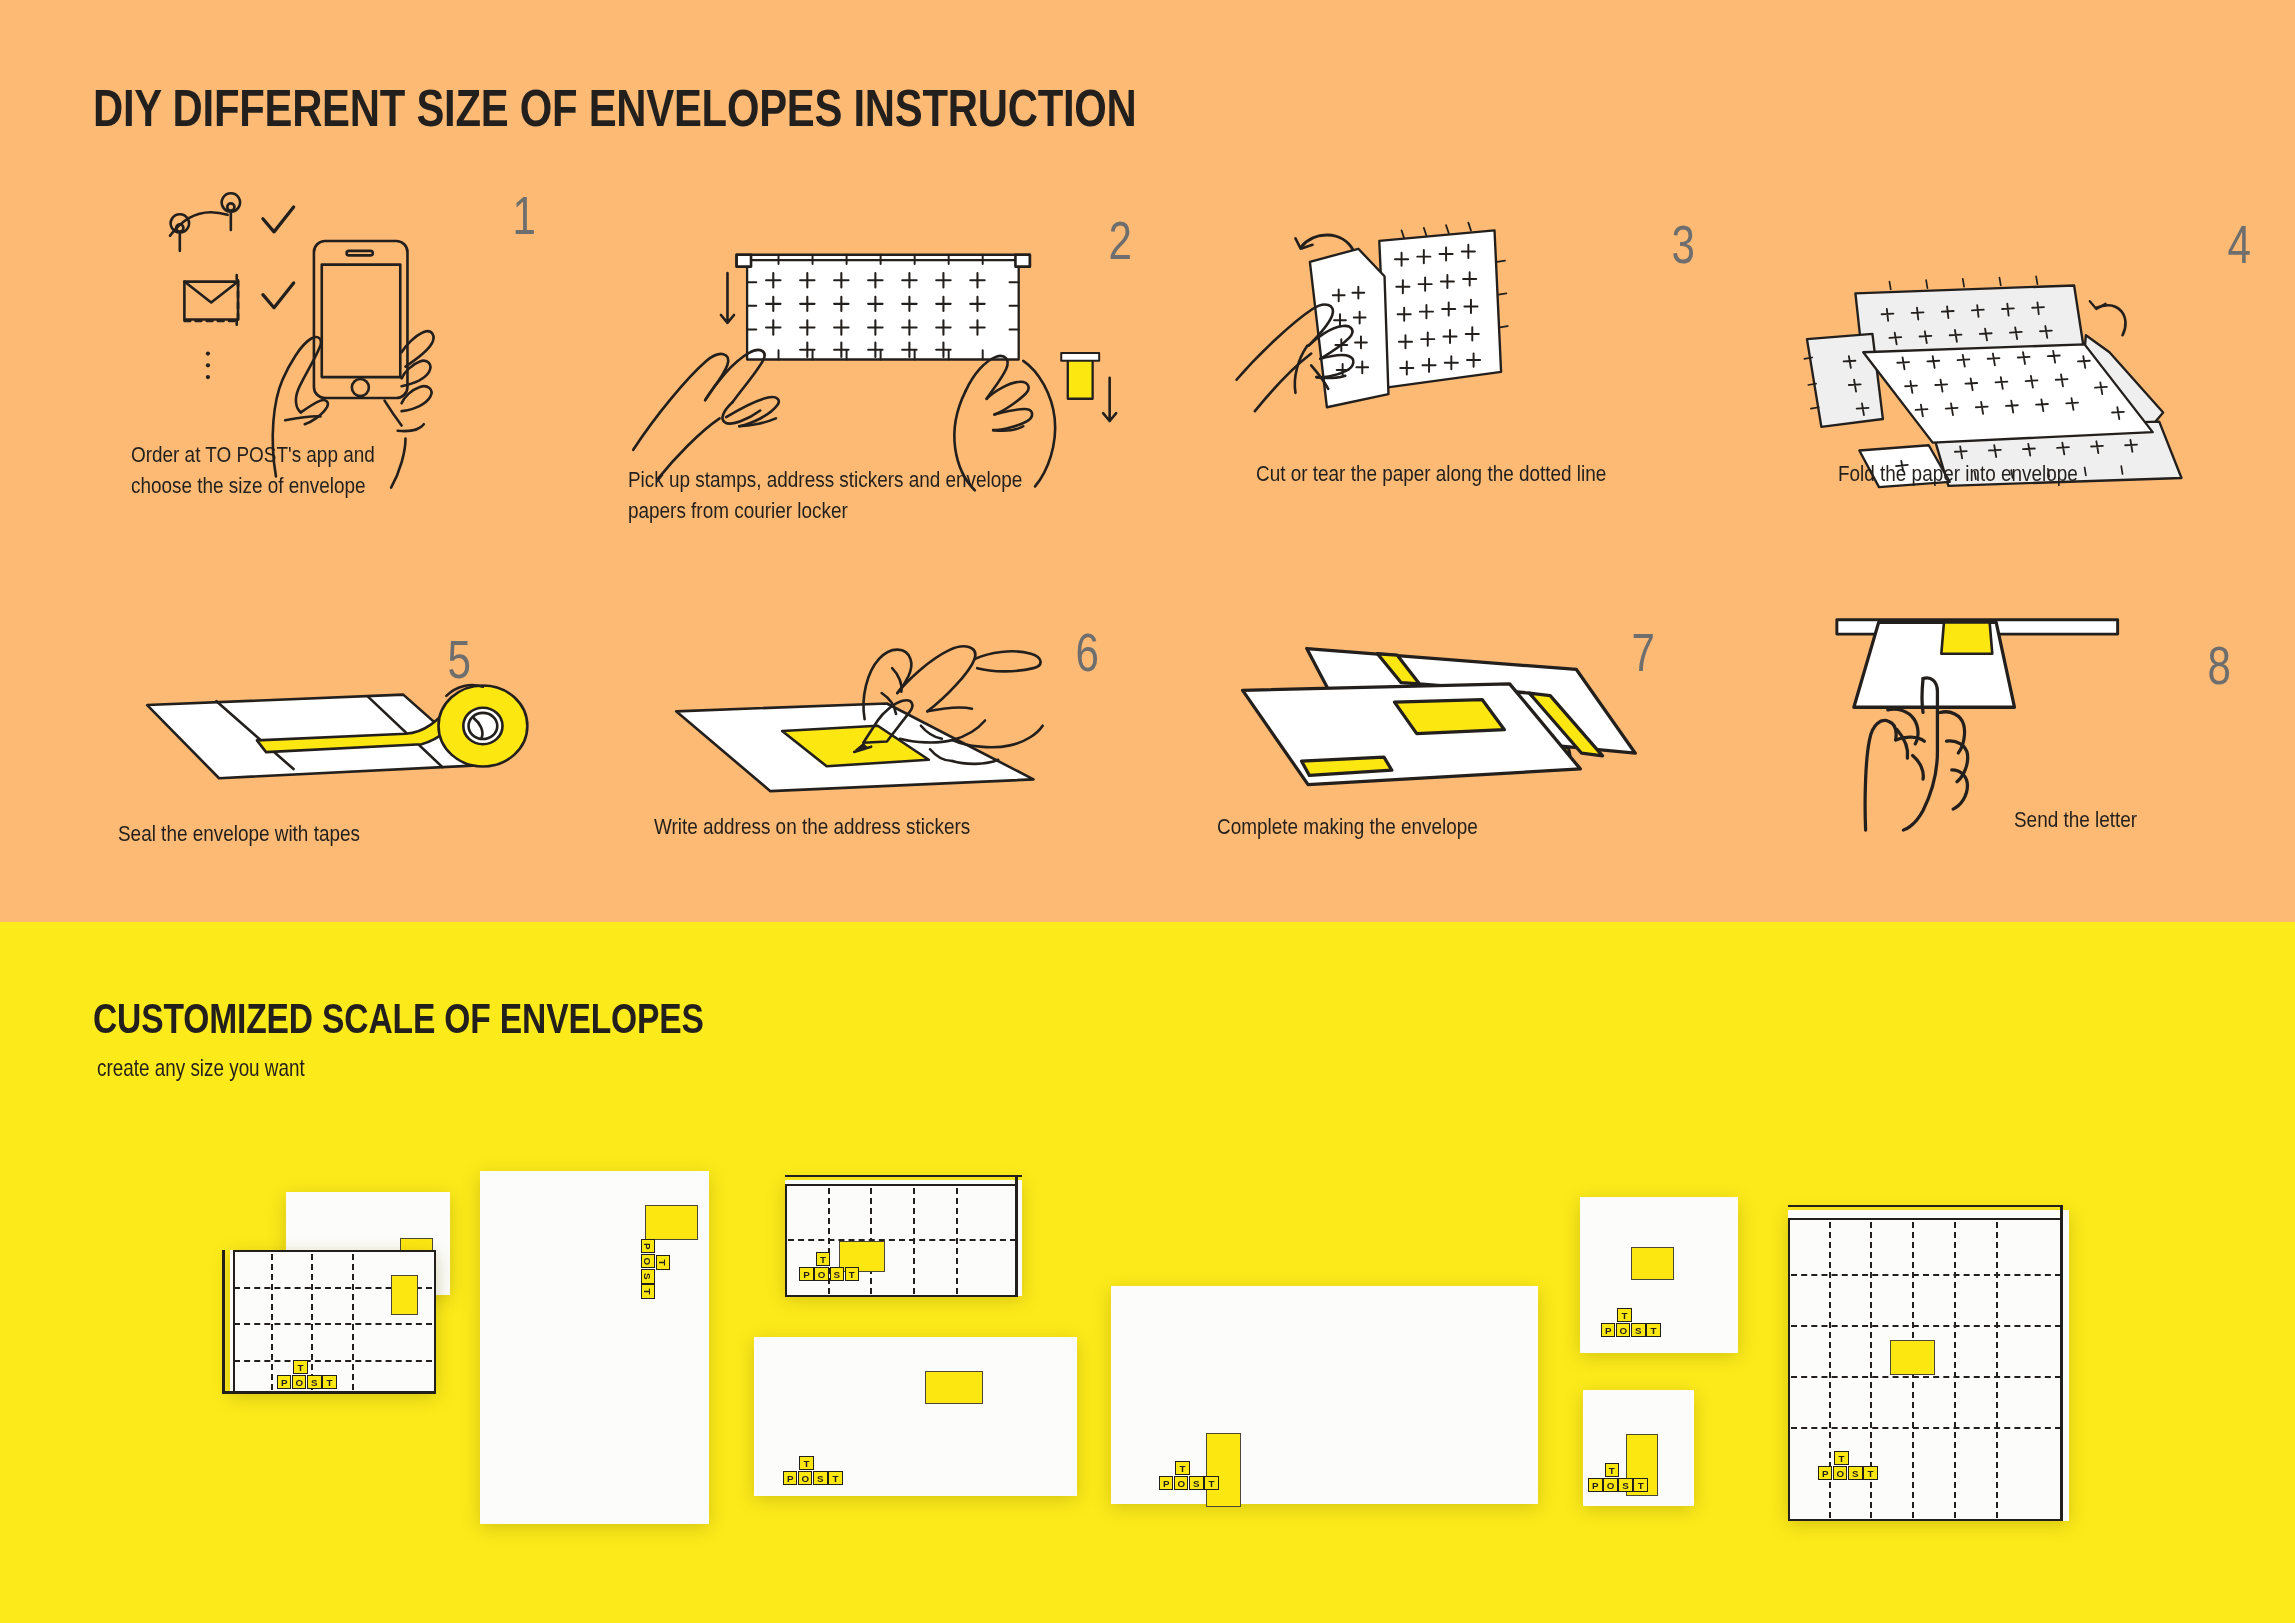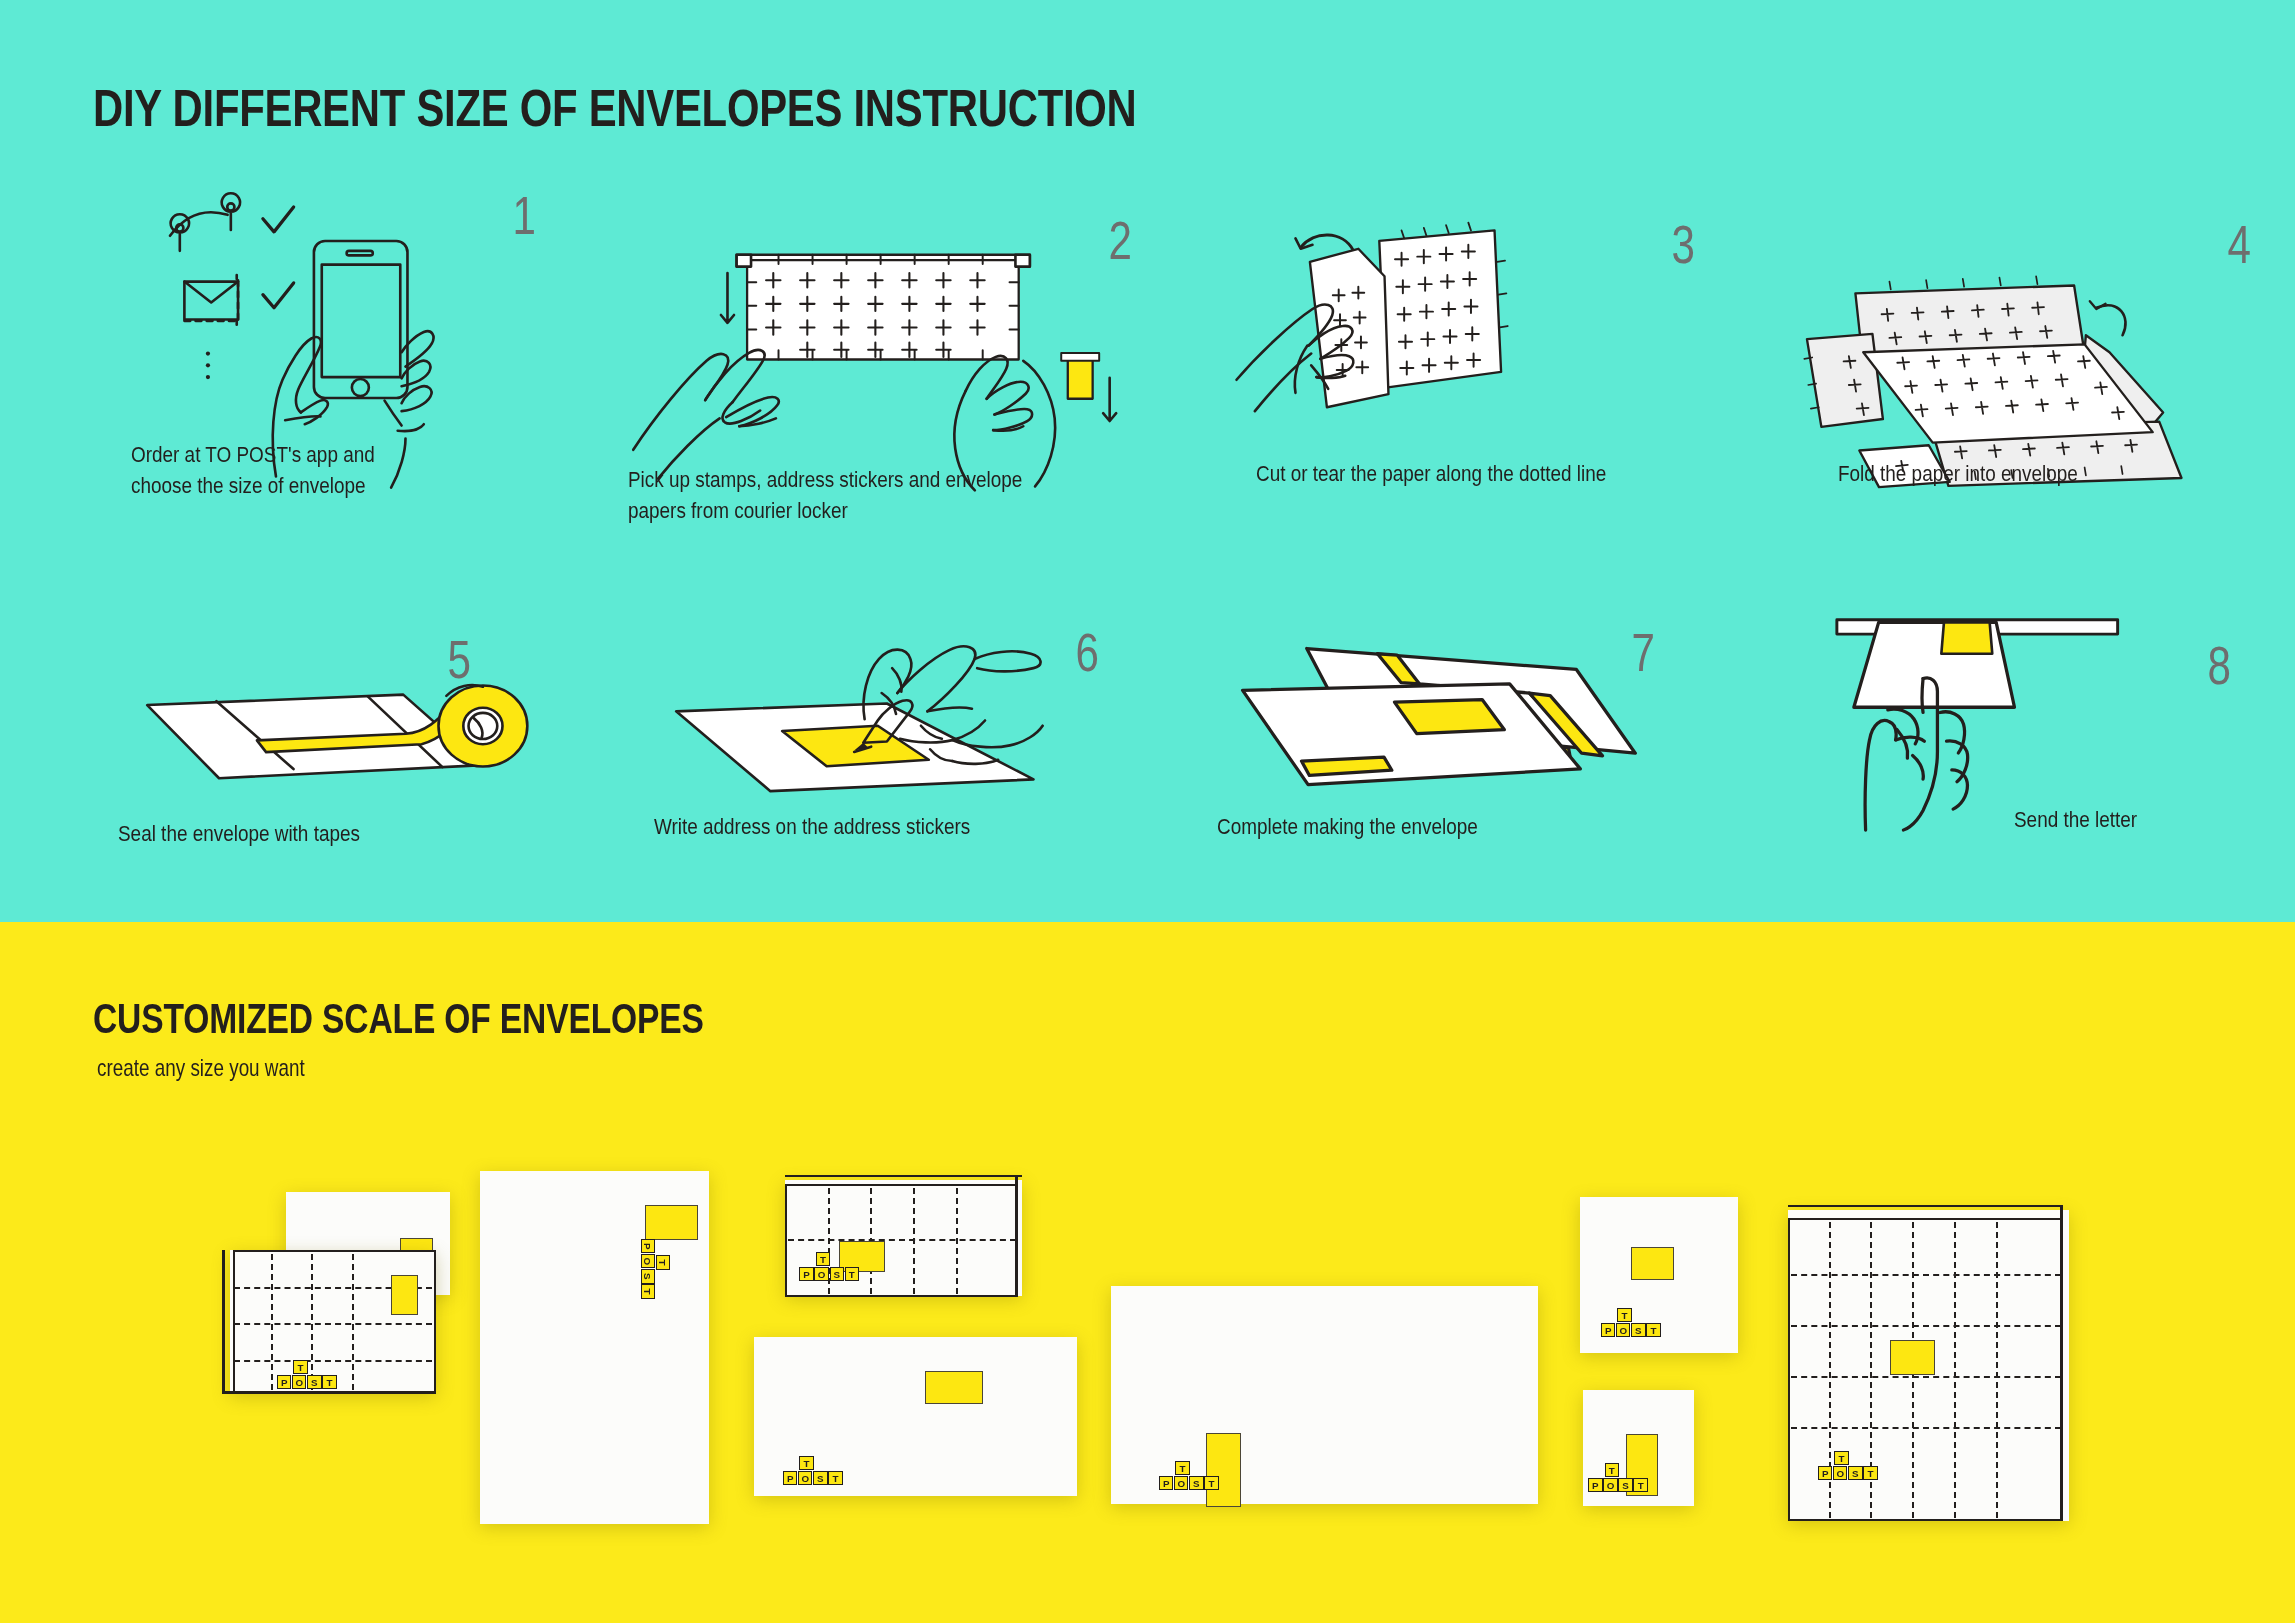--- a/index.html
+++ b/index.html
@@ -7,21 +7,21 @@
     width:2295px;height:1623px;
     background:#ffffff;
     font-family:"Liberation Sans", sans-serif;
     color:#231f1d;
     overflow:hidden;
     position:relative;
   }
   .sheet{position:relative;width:2295px;height:1623px;}
 
   
-  .top-section{position:absolute;left:0;top:0;width:2295px;height:922px;background:#5eead4;}
+  .top-section{position:absolute;left:0;top:0;width:2295px;height:922px;background:#fdba74;}
 
   .main-title{
     position:absolute;left:93px;top:79px;
     font-size:51px;font-weight:700;letter-spacing:-0.3px;
     transform:scaleX(0.82);transform-origin:left center;
     color:#231f1d;white-space:nowrap;
   }
   .step{position:absolute;}
   .step-num{
     position:absolute;font-size:54px;color:#6e6e6e;font-weight:400;

